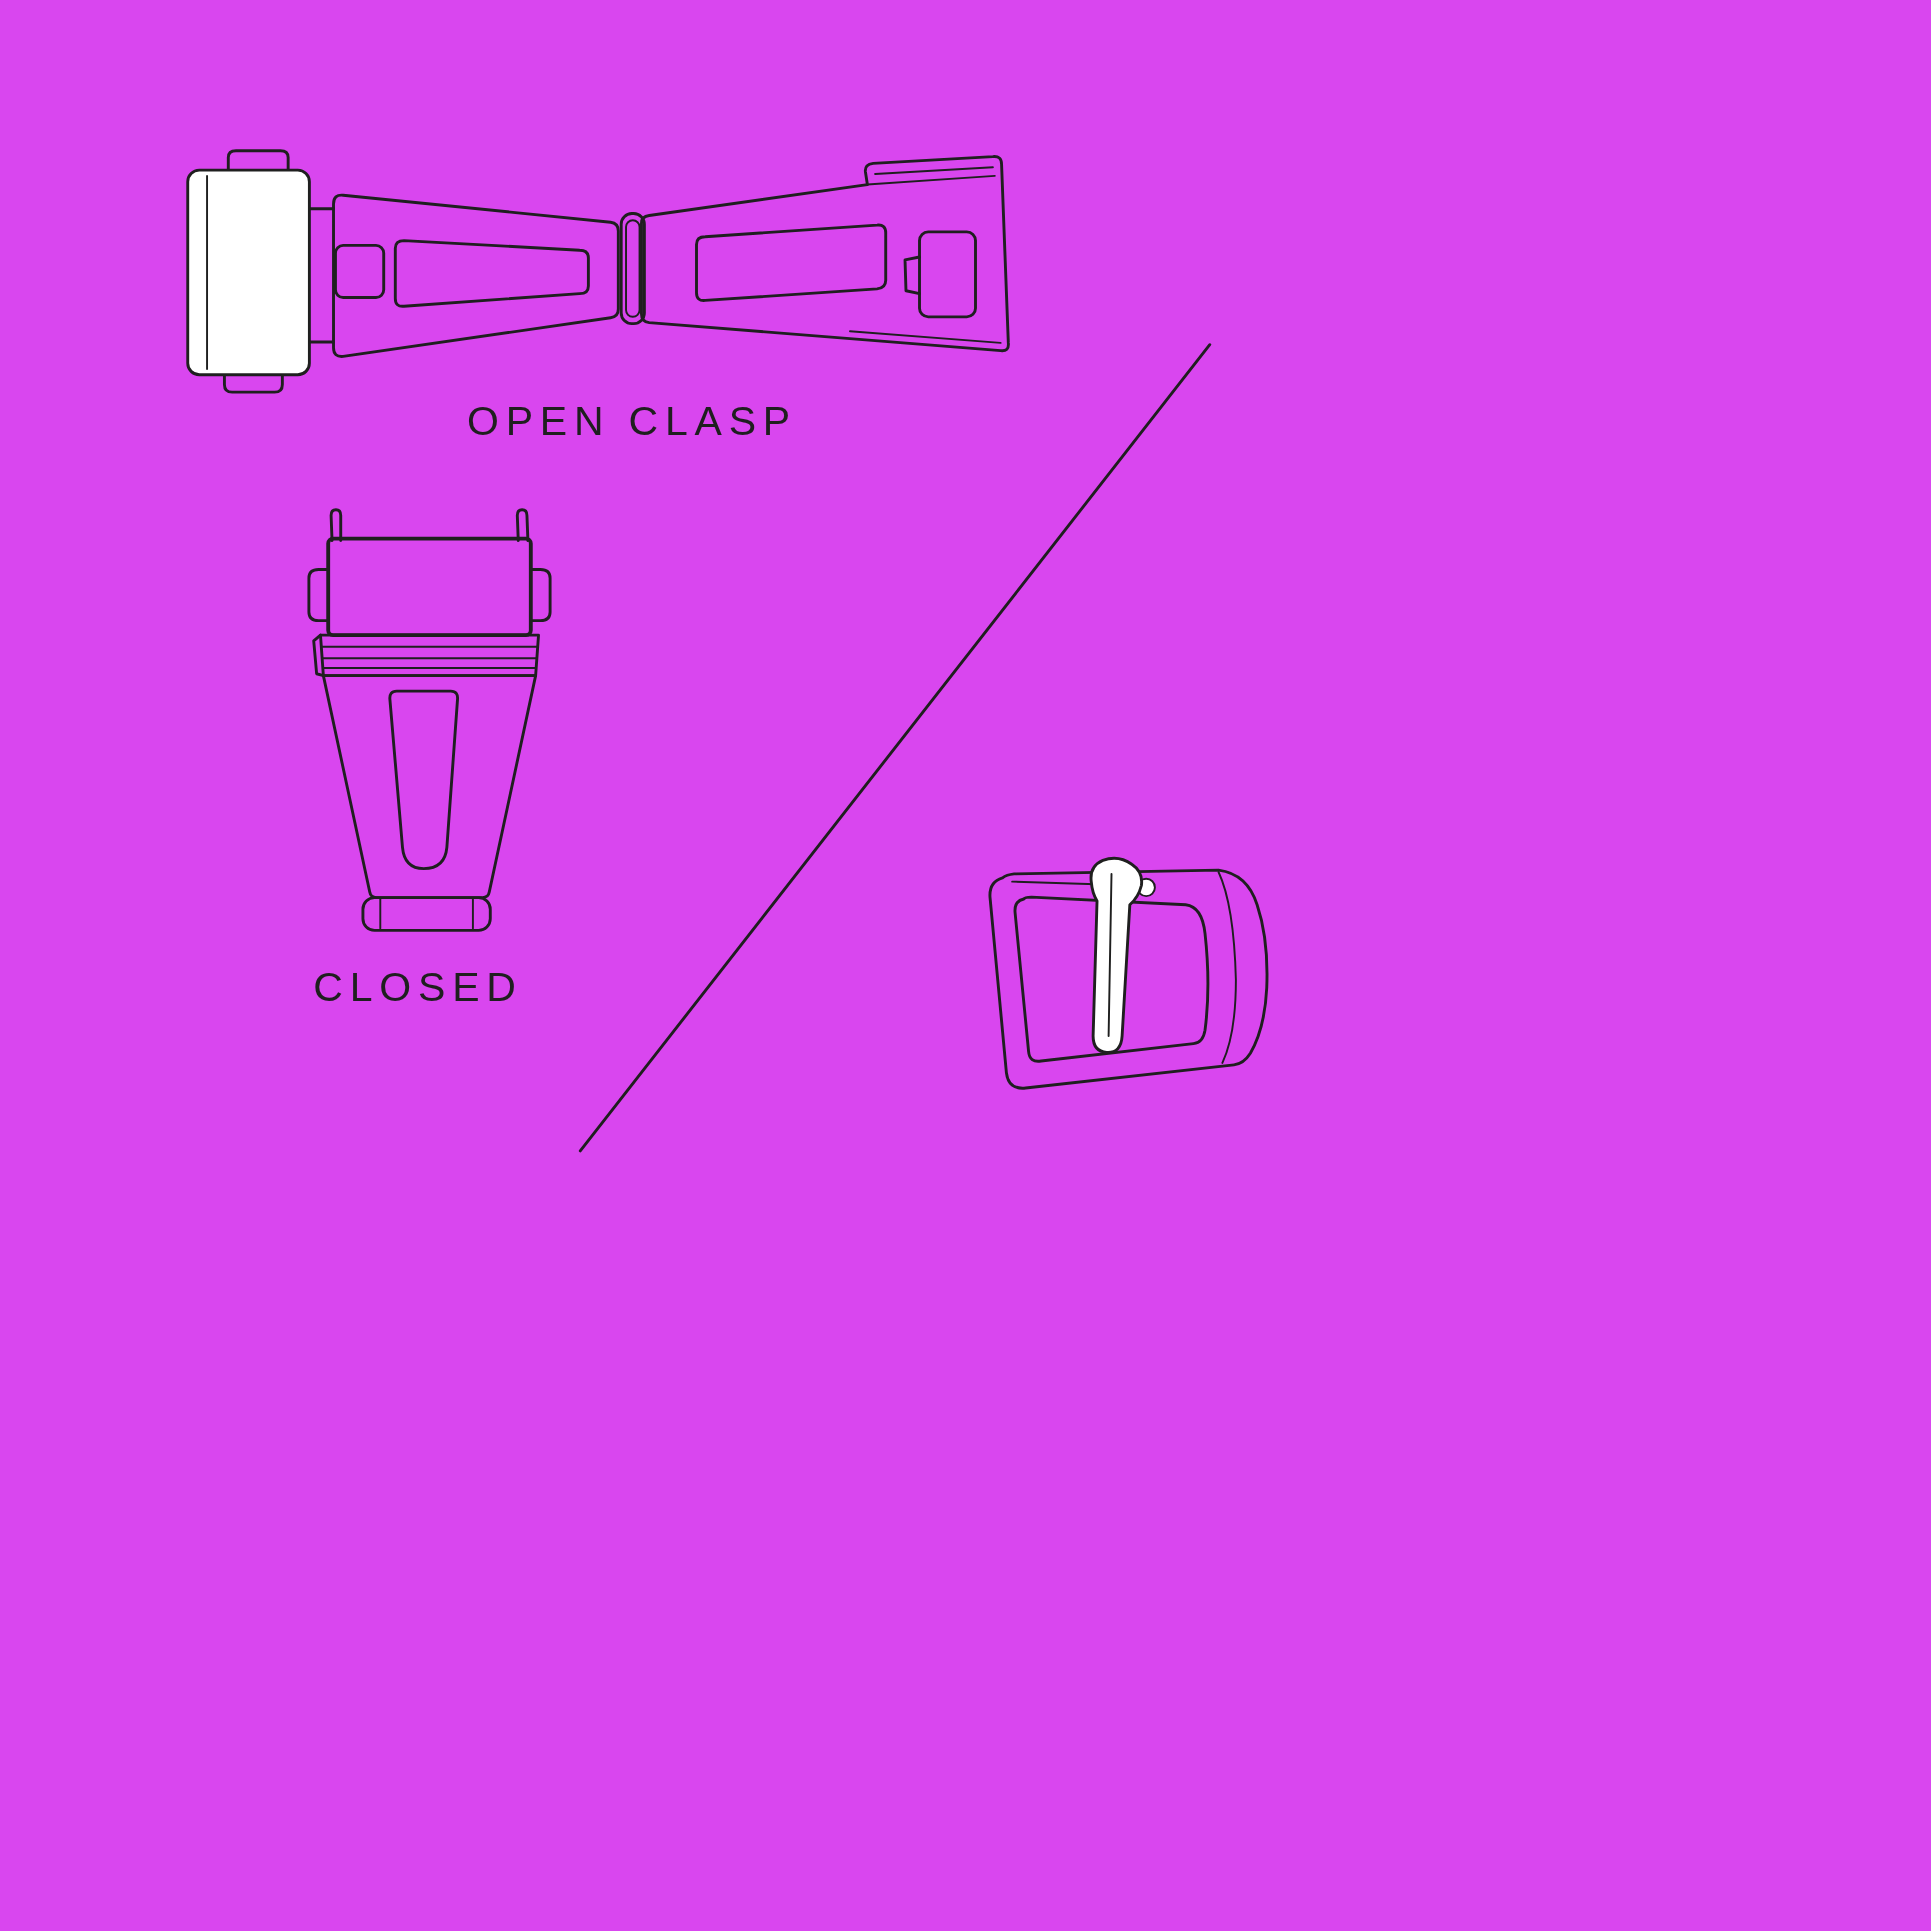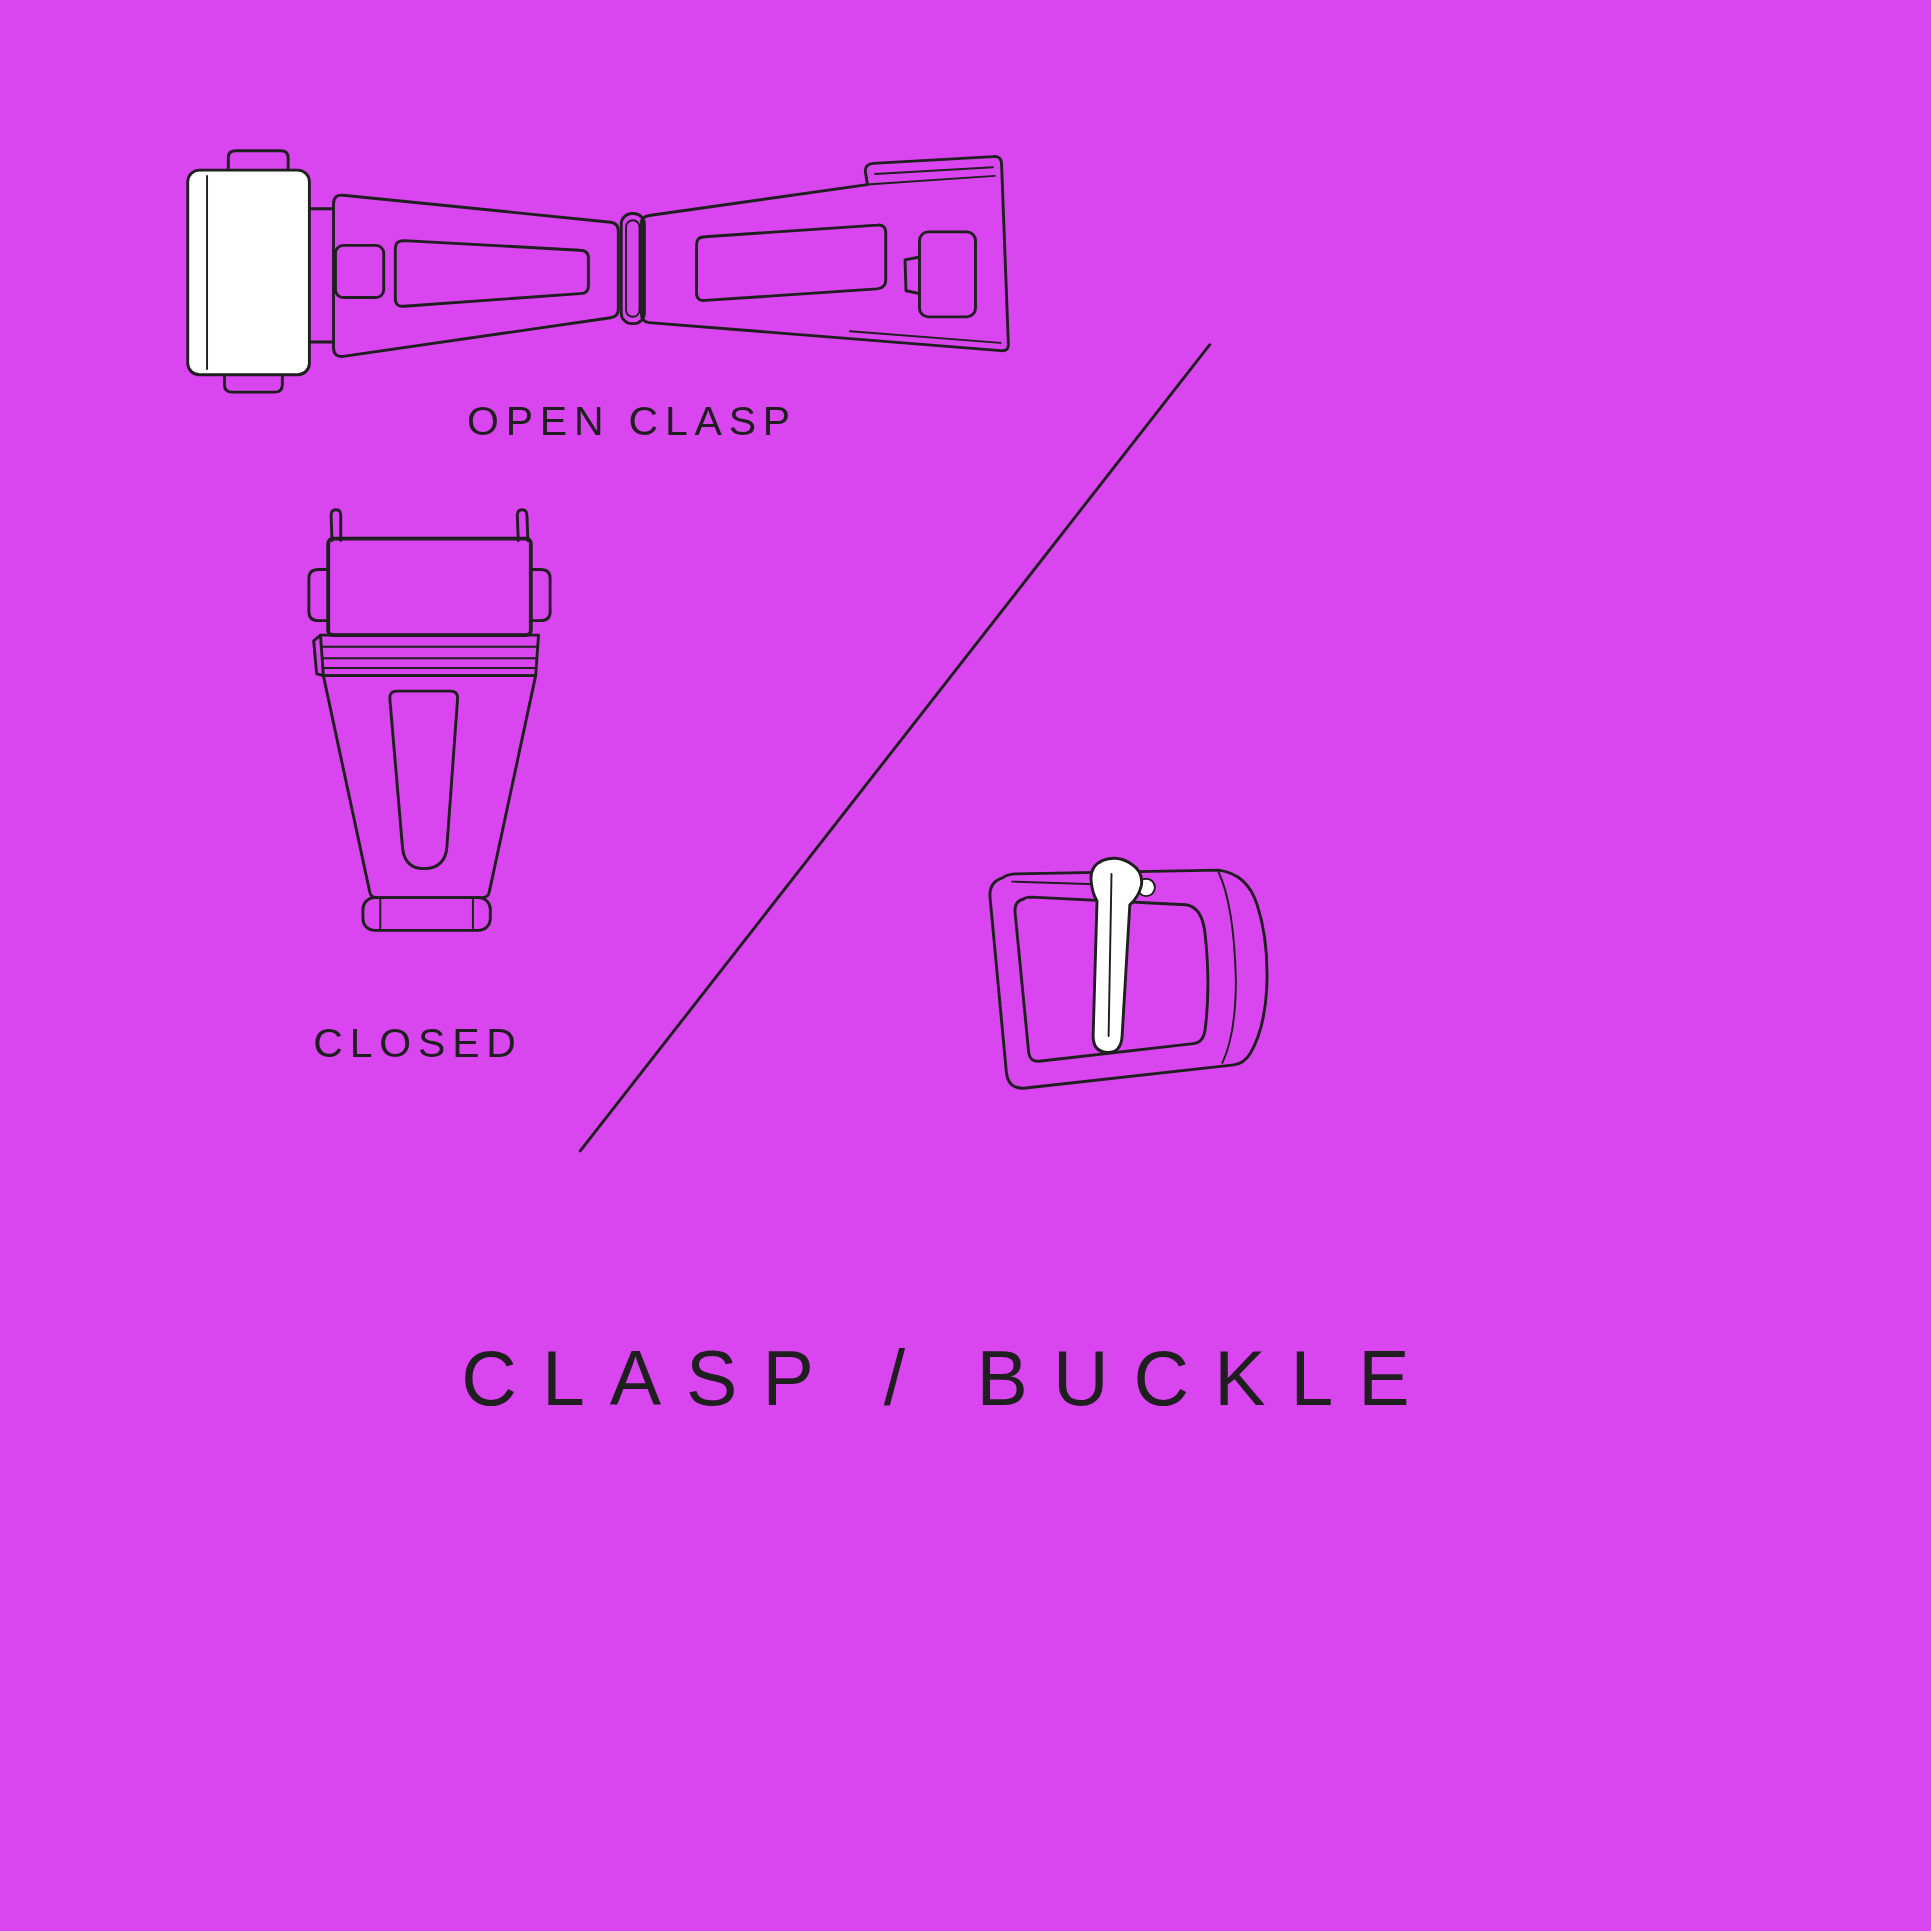--- a/index.html
+++ b/index.html
@@ -118,21 +118,21 @@
       </g>
 
       <g>
         <rect x="66" y="410" width="132" height="34" rx="12"></rect>
         <path class="thin" d="M 84,412 L 84,442"></path>
         <path class="thin" d="M 180,412 L 180,442"></path>
       </g>
     </svg>
   </div>
 
-  <div class="label" style="left:418px; top:1020px;">CLOSED</div>
+  <div class="label" style="left:418px; top:964px;">CLOSED</div>
 
   <svg class="fig drawing" style="left:0; top:0;" width="1931" height="1931" viewBox="0 0 2000 2000">
     <line x1="1253" y1="357" x2="601" y2="1192"></line>
   </svg>
 
   <div class="fig" style="left:956px; top:845px; width:338px; height:270px;">
     <svg class="drawing" width="338" height="270" viewBox="0 0 350 280">
 
       <g>
         <path d="M 48,34 Q 34,38 35,54 L 52,236 Q 54,254 72,252 L 288,228 Q 298,227 305,216 Q 320,190 322,148 Q 324,98 312,62 Q 302,30 272,26 L 60,30 Q 52,31 48,34 Z"></path>
@@ -144,16 +144,15 @@
 
       <circle class="fill-white thin" cx="197" cy="44" r="9"></circle>
 
       <g>
         <path class="fill-white" d="M 146,58 L 142,196 Q 141,214 156,215 Q 171,216 172,198 L 180,62 Q 189,54 192,42 Q 194,28 182,20 Q 168,10 152,16 Q 138,22 140,38 Q 141,50 146,58 Z"></path>
         <path class="thin" d="M 161,30 L 158,198"></path>
       </g>
     </svg>
   </div>
 
-  <div class="title" style="left:948px; top:1334px;">CLASP / BUCKLE</div>
 
 </div>
 
 
 </body></html>

